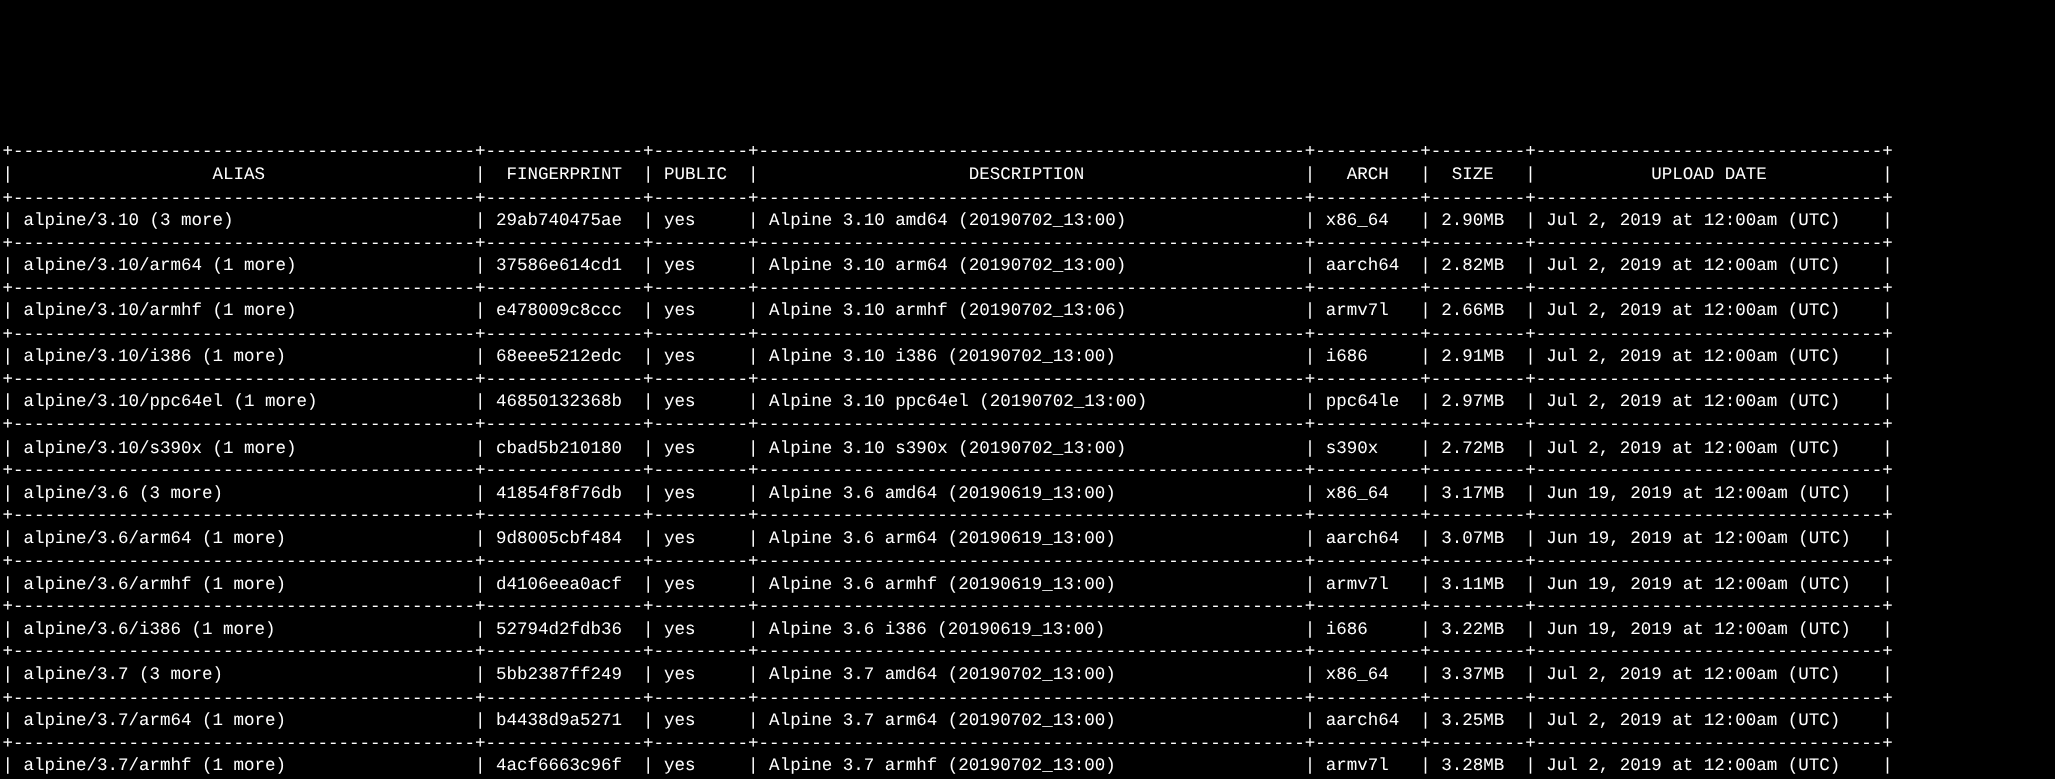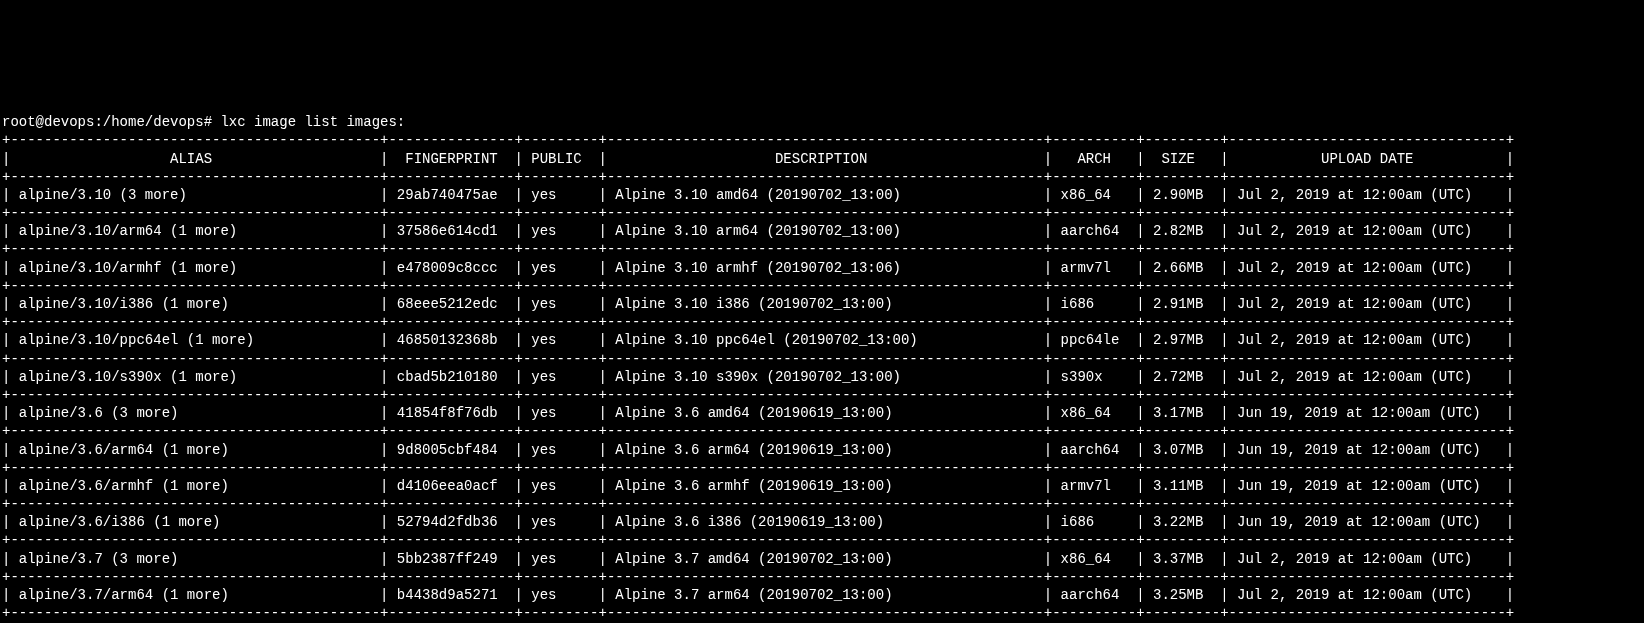--- a/index.html
+++ b/index.html
@@ -16,18 +16,17 @@
   .terminal {
     padding: 4px 2px;
   }
 </style>
 </head>
 <body>
 
 
 
 <div class="terminal">
-<span>root@devops:/home/devops# lxc image list images:</span>
 <div id="table-container"><div>+--------------------------------------------+---------------+---------+----------------------------------------------------+----------+---------+---------------------------------+</div><div>|                   ALIAS                    |  FINGERPRINT  | PUBLIC  |                    DESCRIPTION                     |   ARCH   |  SIZE   |           UPLOAD DATE           |</div><div>+--------------------------------------------+---------------+---------+----------------------------------------------------+----------+---------+---------------------------------+</div><div>| alpine/3.10 (3 more)                       | 29ab740475ae  | yes     | Alpine 3.10 amd64 (20190702_13:00)                 | x86_64   | 2.90MB  | Jul 2, 2019 at 12:00am (UTC)    |</div><div>+--------------------------------------------+---------------+---------+----------------------------------------------------+----------+---------+---------------------------------+</div><div>| alpine/3.10/arm64 (1 more)                 | 37586e614cd1  | yes     | Alpine 3.10 arm64 (20190702_13:00)                 | aarch64  | 2.82MB  | Jul 2, 2019 at 12:00am (UTC)    |</div><div>+--------------------------------------------+---------------+---------+----------------------------------------------------+----------+---------+---------------------------------+</div><div>| alpine/3.10/armhf (1 more)                 | e478009c8ccc  | yes     | Alpine 3.10 armhf (20190702_13:06)                 | armv7l   | 2.66MB  | Jul 2, 2019 at 12:00am (UTC)    |</div><div>+--------------------------------------------+---------------+---------+----------------------------------------------------+----------+---------+---------------------------------+</div><div>| alpine/3.10/i386 (1 more)                  | 68eee5212edc  | yes     | Alpine 3.10 i386 (20190702_13:00)                  | i686     | 2.91MB  | Jul 2, 2019 at 12:00am (UTC)    |</div><div>+--------------------------------------------+---------------+---------+----------------------------------------------------+----------+---------+---------------------------------+</div><div>| alpine/3.10/ppc64el (1 more)               | 46850132368b  | yes     | Alpine 3.10 ppc64el (20190702_13:00)               | ppc64le  | 2.97MB  | Jul 2, 2019 at 12:00am (UTC)    |</div><div>+--------------------------------------------+---------------+---------+----------------------------------------------------+----------+---------+---------------------------------+</div><div>| alpine/3.10/s390x (1 more)                 | cbad5b210180  | yes     | Alpine 3.10 s390x (20190702_13:00)                 | s390x    | 2.72MB  | Jul 2, 2019 at 12:00am (UTC)    |</div><div>+--------------------------------------------+---------------+---------+----------------------------------------------------+----------+---------+---------------------------------+</div><div>| alpine/3.6 (3 more)                        | 41854f8f76db  | yes     | Alpine 3.6 amd64 (20190619_13:00)                  | x86_64   | 3.17MB  | Jun 19, 2019 at 12:00am (UTC)   |</div><div>+--------------------------------------------+---------------+---------+----------------------------------------------------+----------+---------+---------------------------------+</div><div>| alpine/3.6/arm64 (1 more)                  | 9d8005cbf484  | yes     | Alpine 3.6 arm64 (20190619_13:00)                  | aarch64  | 3.07MB  | Jun 19, 2019 at 12:00am (UTC)   |</div><div>+--------------------------------------------+---------------+---------+----------------------------------------------------+----------+---------+---------------------------------+</div><div>| alpine/3.6/armhf (1 more)                  | d4106eea0acf  | yes     | Alpine 3.6 armhf (20190619_13:00)                  | armv7l   | 3.11MB  | Jun 19, 2019 at 12:00am (UTC)   |</div><div>+--------------------------------------------+---------------+---------+----------------------------------------------------+----------+---------+---------------------------------+</div><div>| alpine/3.6/i386 (1 more)                   | 52794d2fdb36  | yes     | Alpine 3.6 i386 (20190619_13:00)                   | i686     | 3.22MB  | Jun 19, 2019 at 12:00am (UTC)   |</div><div>+--------------------------------------------+---------------+---------+----------------------------------------------------+----------+---------+---------------------------------+</div><div>| alpine/3.7 (3 more)                        | 5bb2387ff249  | yes     | Alpine 3.7 amd64 (20190702_13:00)                  | x86_64   | 3.37MB  | Jul 2, 2019 at 12:00am (UTC)    |</div><div>+--------------------------------------------+---------------+---------+----------------------------------------------------+----------+---------+---------------------------------+</div><div>| alpine/3.7/arm64 (1 more)                  | b4438d9a5271  | yes     | Alpine 3.7 arm64 (20190702_13:00)                  | aarch64  | 3.25MB  | Jul 2, 2019 at 12:00am (UTC)    |</div><div>+--------------------------------------------+---------------+---------+----------------------------------------------------+----------+---------+---------------------------------+</div><div>| alpine/3.7/armhf (1 more)                  | 4acf6663c96f  | yes     | Alpine 3.7 armhf (20190702_13:00)                  | armv7l   | 3.28MB  | Jul 2, 2019 at 12:00am (UTC)    |</div></div>
 </div>
 
 
 
 
 </body></html>

